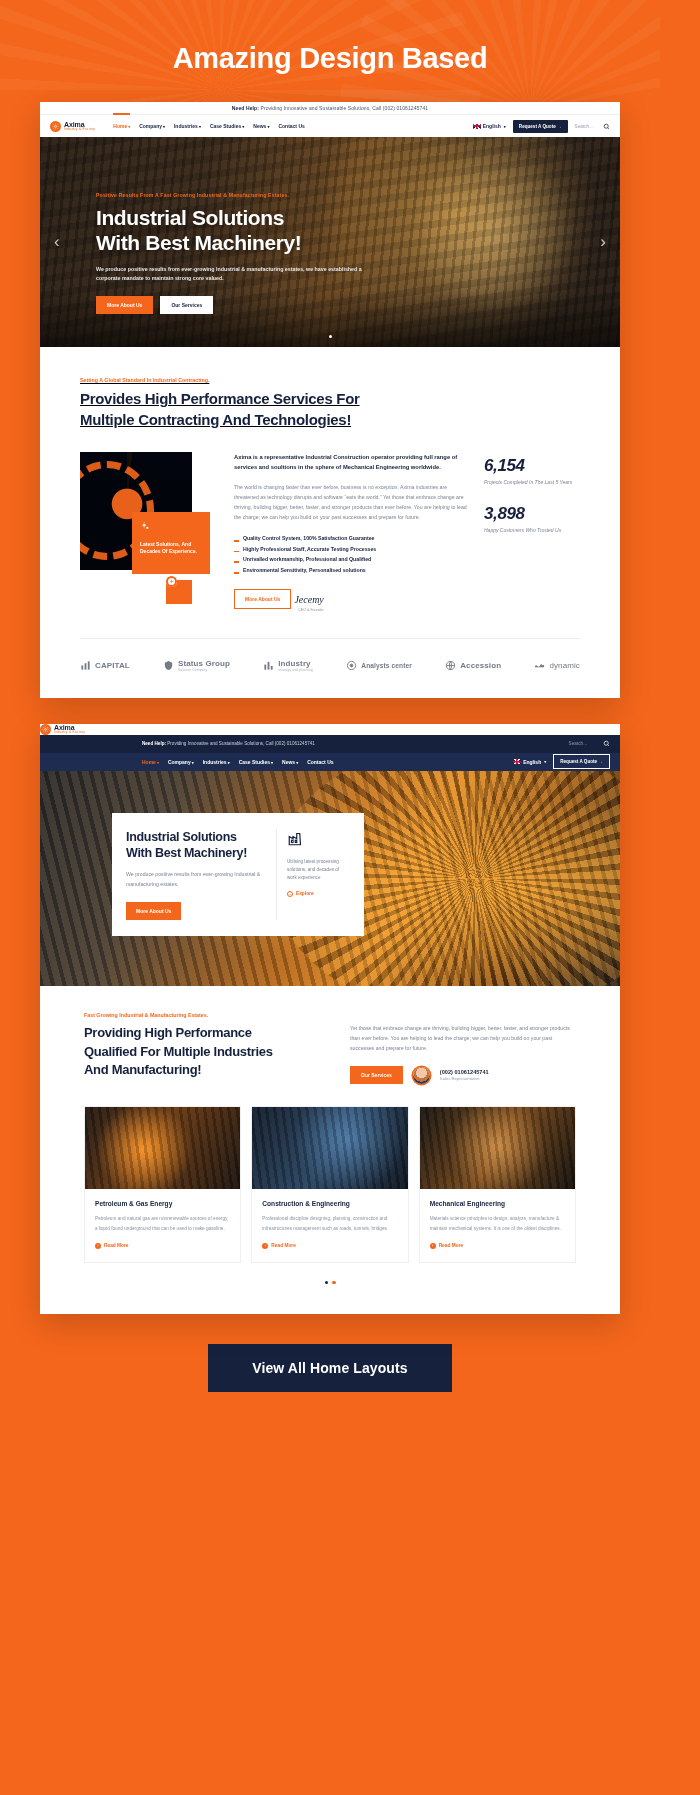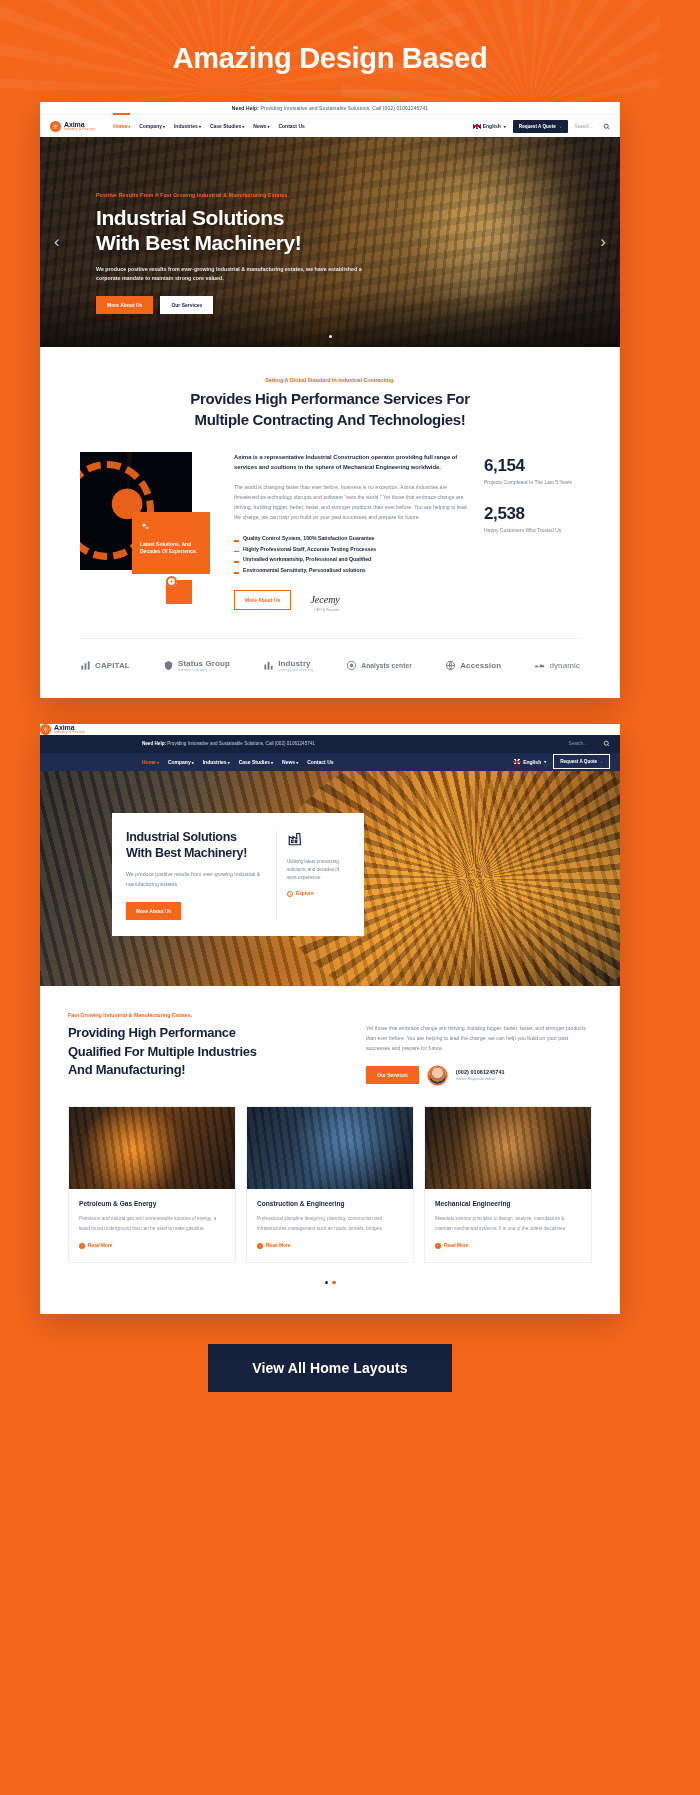--- a/index.html
+++ b/index.html
@@ -133,21 +133,21 @@
     position:absolute;top:50%;transform:translateY(-50%);color:rgba(255,255,255,.75);
     font-size:17px;z-index:4;
   }
   .arrow.l{left:14px;} .arrow.r{right:14px;}
   .dots{position:absolute;left:0;right:0;bottom:9px;display:flex;justify-content:center;gap:4px;z-index:4;}
   .dot{width:3px;height:3px;border-radius:50%;background:rgba(255,255,255,.55);}
   .dot.on{background:#fff;}
 
   
   .sec1{padding:30px 40px 26px;background:#fff;}
-  .sec-head{text-align:center;}
+  .sec-head{text-decoration:underline;}
   .sec-eyebrow{color:#F4661B;font-size:5.3px;font-weight:bold;}
   .sec-title{
     color:#16213e;font-size:15px;font-weight:bold;line-height:1.35;margin-top:6px;letter-spacing:-.3px;
   }
 
   .about{display:flex;gap:16px;margin-top:22px;align-items:flex-start;}
   .about-visual{width:138px;flex:none;position:relative;height:160px;}
   .av-img{
     position:absolute;left:0;top:0;width:112px;height:118px;
     background:
@@ -176,26 +176,26 @@
     position:absolute;left:22px;top:22px;width:116px;height:120px;border:3px solid #16213e;z-index:-1;
   }
   .av-dark{position:absolute;left:86px;top:128px;width:26px;height:24px;background:#F4661B;}
 
   .about-txt{flex:1;min-width:0;}
   .about-lead{font-size:5.8px;line-height:1.8;color:#16213e;font-weight:bold;}
   .about-body{font-size:5.2px;line-height:1.95;color:#7b8494;margin-top:9px;}
   .feat{list-style:none;margin-top:11px;}
   .feat li{font-size:5.2px;color:#16213e;padding-left:9px;position:relative;line-height:2.05;font-weight:bold;}
   .feat li::before{content:"";position:absolute;left:0;top:7px;width:5px;height:1.4px;background:#F4661B;}
-  .about-cta{display:flex;align-items:center;gap:19px;margin-top:13px;}
+  .about-cta{display:flex;align-items:flex-start;gap:3px;margin-top:13px;}
   .btn-outline{border:1.2px solid #F4661B;color:#F4661B;font-size:5px;font-weight:bold;padding:6px 10px;}
   .sign{font-family:"Liberation Serif", serif;font-style:italic;font-size:10px;color:#16213e;}
   .sign-sub{font-size:3.6px;color:#8b93a1;display:block;text-align:right;margin-top:1px;font-style:normal;font-family:"Liberation Sans",sans-serif;}
 
-  .stats{width:96px;flex:none;padding-top:4px;}
+  .stats{width:96px;flex:none;padding-top:4px;font-style:italic;}
   .stat-n{font-size:17px;color:#16213e;font-weight:bold;letter-spacing:-.4px;}
   .stat-l{font-size:5px;color:#7b8494;line-height:1.7;margin-top:2px;}
   .stat + .stat{margin-top:18px;}
 
   .brands{
     display:flex;align-items:center;justify-content:space-between;gap:6px;
     border-top:1px solid #eceef2;margin-top:26px;padding-top:20px;
   }
   .brand{display:flex;align-items:center;gap:4px;color:#5b6472;opacity:.85;}
   .brand .bi{width:11px;height:11px;flex:none;}
@@ -243,21 +243,21 @@
   .h2-title{font-size:12.5px;color:#16213e;font-weight:bold;line-height:1.3;letter-spacing:-.3px;}
   .h2-desc{font-size:5.2px;color:#7b8494;line-height:1.85;margin-top:9px;}
   .h2-btn{background:#F4661B;color:#fff;font-size:5px;font-weight:bold;padding:6px 10px;display:inline-block;margin-top:12px;}
   .h2-right{width:74px;flex:none;border-left:1px solid #e8eaef;padding-left:10px;}
   .h2-ico{width:18px;height:18px;color:#16213e;}
   .h2-rtxt{font-size:4.6px;color:#7b8494;line-height:1.8;margin-top:7px;}
   .h2-explore{display:flex;align-items:center;gap:3px;margin-top:8px;color:#F4661B;font-size:4.8px;font-weight:bold;}
   .h2-explore .cc{width:6px;height:6px;border-radius:50%;border:1px solid #F4661B;display:flex;align-items:center;justify-content:center;font-size:4px;}
 
   
-  .sec2{background:#fff;padding:26px 28px 30px;}
+  .sec2{background:#fff;padding:26px 44px 30px;}
   .s2-top{display:flex;gap:22px;align-items:flex-start;}
   .s2-l{flex:1;}
   .s2-title{font-size:13px;color:#16213e;font-weight:bold;line-height:1.45;margin-top:6px;letter-spacing:-.3px;}
   .s2-r{width:226px;flex:none;padding-top:12px;}
   .s2-desc{font-size:5.2px;line-height:1.9;color:#7b8494;}
   .s2-cta{display:flex;align-items:center;gap:10px;margin-top:13px;}
   .s2-avatar{
     width:17px;height:17px;border-radius:50%;flex:none;
     background:radial-gradient(circle at 50% 35%, #f2c9a8 0 38%, #c4743f 39% 62%, #2d3b57 63%);
     box-shadow:0 0 0 1.5px #F4661B;
@@ -421,21 +421,21 @@
             </div>
           </div>
         </div>
 
         <div class="stats">
           <div class="stat">
             <div class="stat-n">6,154</div>
             <div class="stat-l">Projects Completed In The Last 5 Years</div>
           </div>
           <div class="stat">
-            <div class="stat-n">2,538</div>
+            <div class="stat-n">3,898</div>
             <div class="stat-l">Happy Customers Who Trusted Us</div>
           </div>
         </div>
       </div>
 
       <div class="brands">
         <div class="brand">
           <svg class="bi" viewBox="0 0 24 24" fill="currentColor">
               <rect x="3" y="12" width="4" height="9"></rect>
               <rect x="10" y="7" width="4" height="14"></rect>

